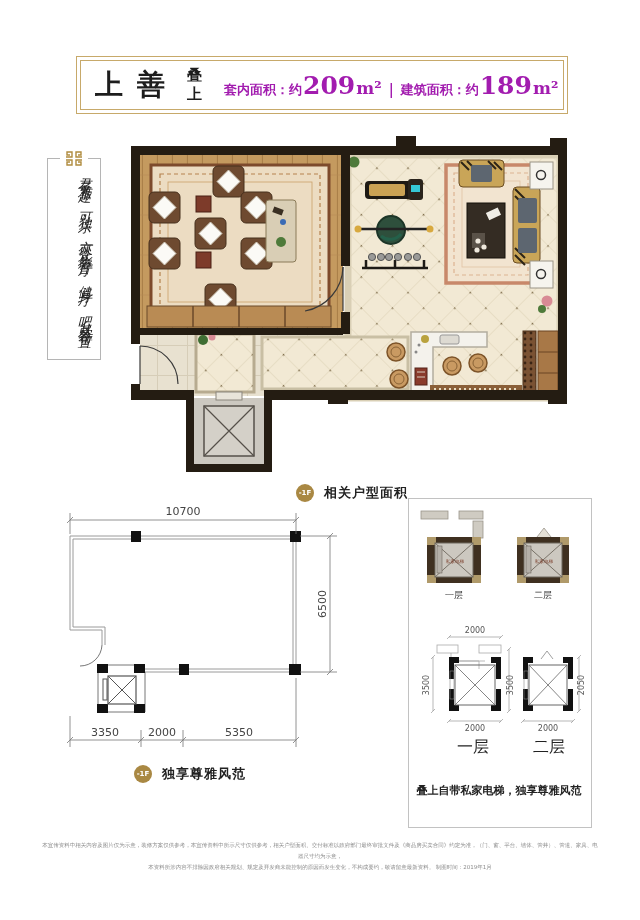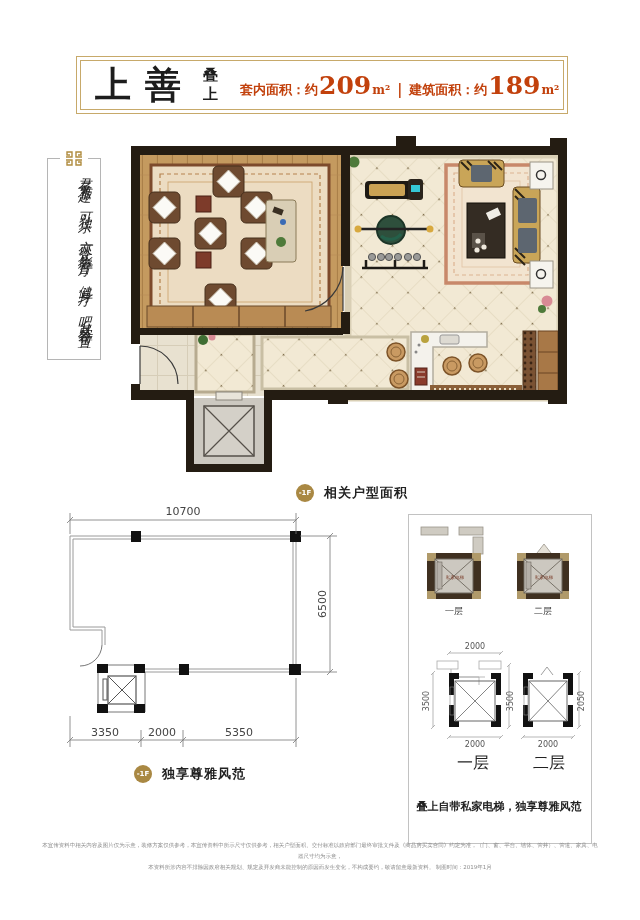--- a/index.html
+++ b/index.html
@@ -3,42 +3,42 @@
 <meta charset="utf-8">
 <style>
   html,body{margin:0;padding:0;background:#fff;}
   #page{position:relative;width:640px;height:920px;background:#ffffff;overflow:hidden;
         font-family:"DejaVu Serif", serif;color:#222;}
   
   .titlebox{position:absolute;left:76px;top:56px;width:490px;height:56px;
             border:1px solid #c7a96a;}
   .titlebox .inner{position:absolute;inset:3px;border:1px solid #c7a96a;
             display:flex;align-items:center;padding:0 14px;box-sizing:border-box;}
-  .t-main{font-size:36px;font-weight:bold;letter-spacing:14px;color:#1d1d1d;white-space:nowrap;}
+  .t-main{font-size:28px;font-weight:bold;letter-spacing:14px;color:#1d1d1d;white-space:nowrap;}
   .t-div{width:1px;height:26px;background:#444;margin:0 8px 0 0;}
   .t-sub{font-size:15px;font-weight:bold;color:#1d1d1d;margin-right:22px;}
-  .t-area{font-size:13px;font-weight:bold;color:#c2410c;display:flex;align-items:baseline;white-space:nowrap;}
+  .t-area{font-size:13px;font-weight:bold;color:#a21caf;display:flex;align-items:baseline;white-space:nowrap;}
   .t-area .num{font-size:25px;font-weight:bold;margin:0 1px;}
-  .t-area .unit{font-size:12px;}
+  .t-area .unit{font-size:17px;}
   .t-area .sep{margin:0 7px;font-size:14px;}
   
   .sidebox{position:absolute;left:47px;top:158px;width:52px;height:200px;border:1px solid #b5b5b5;}
   .side-orn{position:absolute;left:50%;top:-9px;transform:translateX(-50%);background:#fff;padding:0 3px;}
   .side-orn svg{display:block;}
   .side-text{position:absolute;inset:8px 4px;writing-mode:vertical-rl;
              font-size:13.5px;line-height:23px;letter-spacing:4px;color:#222;
              font-style:italic;display:flex;}
   
   .cap{position:absolute;display:flex;align-items:center;gap:10px;}
   .badge{width:18px;height:18px;border-radius:50%;background:#a98843;color:#fff;
          font-size:7px;font-weight:bold;display:flex;align-items:center;justify-content:center;
          font-family:"DejaVu Sans",sans-serif;}
   .cap .txt{font-size:13px;font-weight:bold;color:#222;letter-spacing:1px;}
   
-  .elevbox{position:absolute;left:408px;top:514px;width:182px;height:328px;border:1px solid #c2c2c2;text-align:right;}
+  .elevbox{position:absolute;left:408px;top:498px;width:182px;height:328px;border:1px solid #c2c2c2;text-align:right;}
   
   .footer{position:absolute;left:40px;top:840px;width:560px;text-align:center;
           color:#8c8c8c;font-size:5.5px;line-height:11px;font-family:"DejaVu Sans",sans-serif;}
   svg{display:block;}
   svg text{font-family:"DejaVu Sans",sans-serif;}
 </style>
 </head>
 <body>
 
 <div id="page">

